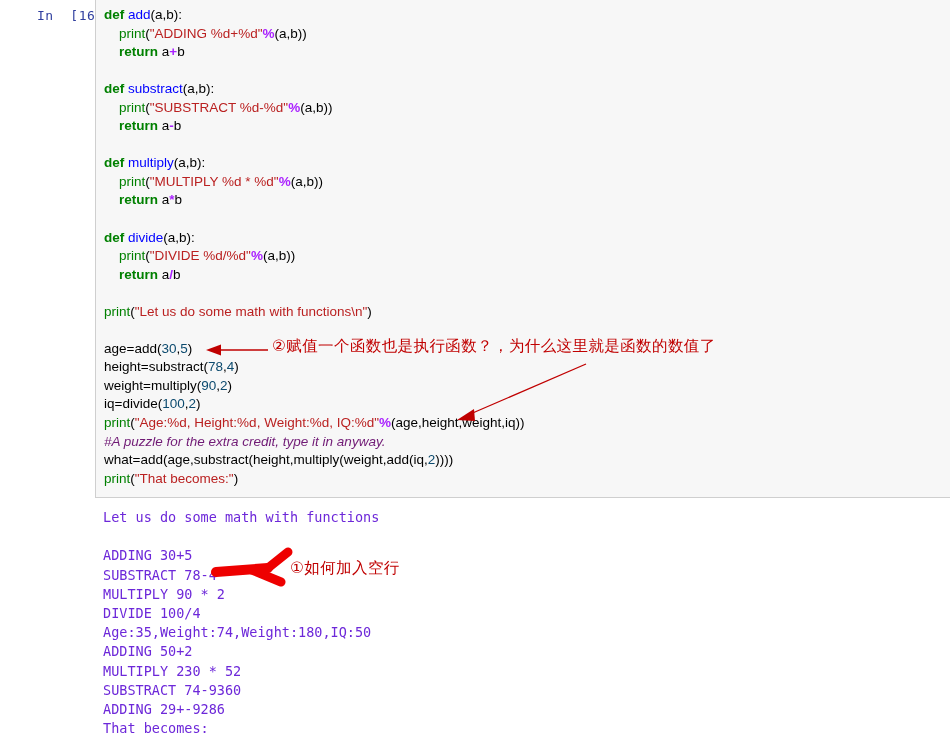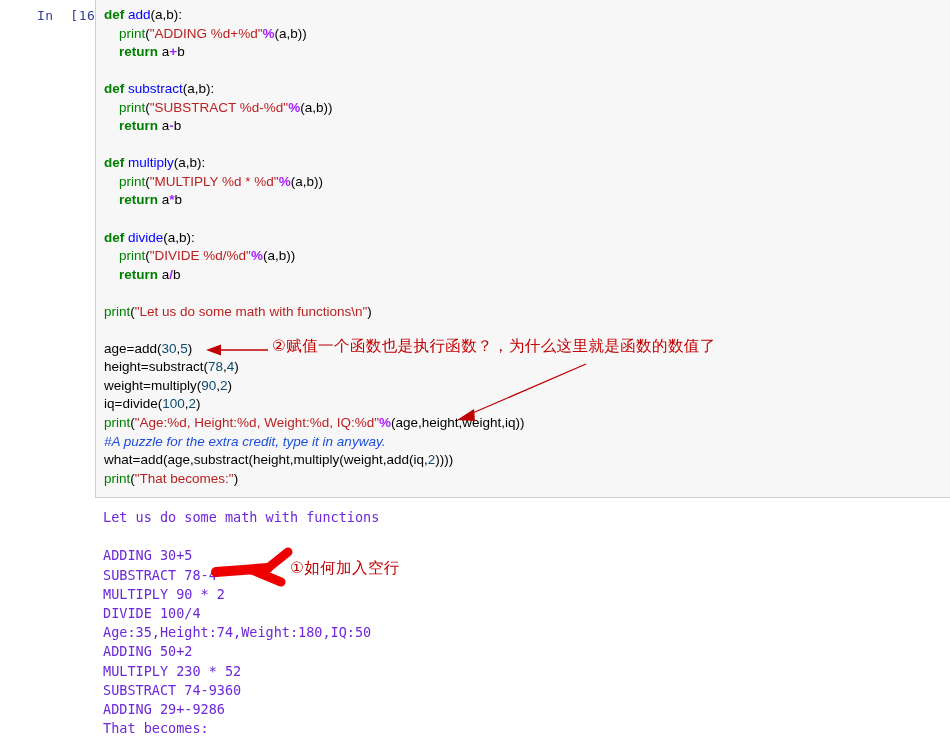--- a/index.html
+++ b/index.html
@@ -60,21 +60,21 @@
     color: #000000;
   }
 
   
   .k   { color: #008000; font-weight: bold; }   
   .nf  { color: #0000FF; }                      
   .nb  { color: #008000; }                      
   .s   { color: #BA2121; }                      
   .mi  { color: #0c4a6e; }                      
   .op  { color: #AA22FF; font-weight: bold; }   
-  .c   { color: #1d4ed8; font-style: italic; }  
+  .c   { color: #701a75; font-style: italic; }  
   .n   { color: #000000; }                      
 
   
   .output-area {
     position: absolute;
     left: 103px;
     top: 508px;
     width: 840px;
     font-family: "DejaVu Sans Mono", monospace;
     font-size: 13.5px;
@@ -117,21 +117,21 @@
 <body>
 
 <div id="notebook">
 
   <div class="cell-prompt">In  [16]:</div>
 
   <div class="input-area">
     <div class="code" id="code-block"><div><span class="k">def </span><span class="nf">add</span><span class="n">(a,b):</span></div><div><span class="n">    </span><span class="nb">print</span><span class="n">(</span><span class="s">"ADDING %d+%d"</span><span class="op">%</span><span class="n">(a,b))</span></div><div><span class="n">    </span><span class="k">return</span><span class="n"> a</span><span class="op">+</span><span class="n">b</span></div><div>&nbsp;</div><div><span class="k">def </span><span class="nf">substract</span><span class="n">(a,b):</span></div><div><span class="n">    </span><span class="nb">print</span><span class="n">(</span><span class="s">"SUBSTRACT %d-%d"</span><span class="op">%</span><span class="n">(a,b))</span></div><div><span class="n">    </span><span class="k">return</span><span class="n"> a</span><span class="op">-</span><span class="n">b</span></div><div>&nbsp;</div><div><span class="k">def </span><span class="nf">multiply</span><span class="n">(a,b):</span></div><div><span class="n">    </span><span class="nb">print</span><span class="n">(</span><span class="s">"MULTIPLY %d * %d"</span><span class="op">%</span><span class="n">(a,b))</span></div><div><span class="n">    </span><span class="k">return</span><span class="n"> a</span><span class="op">*</span><span class="n">b</span></div><div>&nbsp;</div><div><span class="k">def </span><span class="nf">divide</span><span class="n">(a,b):</span></div><div><span class="n">    </span><span class="nb">print</span><span class="n">(</span><span class="s">"DIVIDE %d/%d"</span><span class="op">%</span><span class="n">(a,b))</span></div><div><span class="n">    </span><span class="k">return</span><span class="n"> a</span><span class="op">/</span><span class="n">b</span></div><div>&nbsp;</div><div><span class="nb">print</span><span class="n">(</span><span class="s">"Let us do some math with functions\n"</span><span class="n">)</span></div><div>&nbsp;</div><div><span class="n">age=</span><span class="n">add</span><span class="n">(</span><span class="mi">30</span><span class="n">,</span><span class="mi">5</span><span class="n">)</span></div><div><span class="n">height=substract(</span><span class="mi">78</span><span class="n">,</span><span class="mi">4</span><span class="n">)</span></div><div><span class="n">weight=multiply(</span><span class="mi">90</span><span class="n">,</span><span class="mi">2</span><span class="n">)</span></div><div><span class="n">iq=divide(</span><span class="mi">100</span><span class="n">,</span><span class="mi">2</span><span class="n">)</span></div><div><span class="nb">print</span><span class="n">(</span><span class="s">"Age:%d, Height:%d, Weight:%d, IQ:%d"</span><span class="op">%</span><span class="n">(age,height,weight,iq))</span></div><div><span class="c">#A puzzle for the extra credit, type it in anyway.</span></div><div><span class="n">what=add(age,substract(height,multiply(weight,add(iq,</span><span class="mi">2</span><span class="n">))))</span></div><div><span class="nb">print</span><span class="n">(</span><span class="s">"That becomes:"</span><span class="n">)</span></div></div>
   </div>
 
-  <div class="output-area" id="output-block"><div>Let us do some math with functions</div><div>&nbsp;</div><div>ADDING 30+5</div><div>SUBSTRACT 78-4</div><div>MULTIPLY 90 * 2</div><div>DIVIDE 100/4</div><div>Age:35,Height:74,Weight:180,IQ:50</div><div>ADDING 50+2</div><div>MULTIPLY 230 * 52</div><div>SUBSTRACT 74-9360</div><div>ADDING 29+-9286</div><div>That becomes:</div></div>
+  <div class="output-area" id="output-block"><div>Let us do some math with functions</div><div>&nbsp;</div><div>ADDING 30+5</div><div>SUBSTRACT 78-4</div><div>MULTIPLY 90 * 2</div><div>DIVIDE 100/4</div><div>Age:35,Weight:74,Weight:180,IQ:50</div><div>ADDING 50+2</div><div>MULTIPLY 230 * 52</div><div>SUBSTRACT 74-9360</div><div>ADDING 29+-9286</div><div>That becomes:</div></div>
 
   <div class="anno-layer">
 
     <svg class="anno-svg" width="950" height="740" viewBox="0 0 950 740">
 
       <g>
         <line x1="268" y1="350" x2="218" y2="350" stroke="#C00000" stroke-width="1.6"></line>
         <polygon points="206,350 221,344.5 221,355.5" fill="#C00000"></polygon>
       </g>
 

